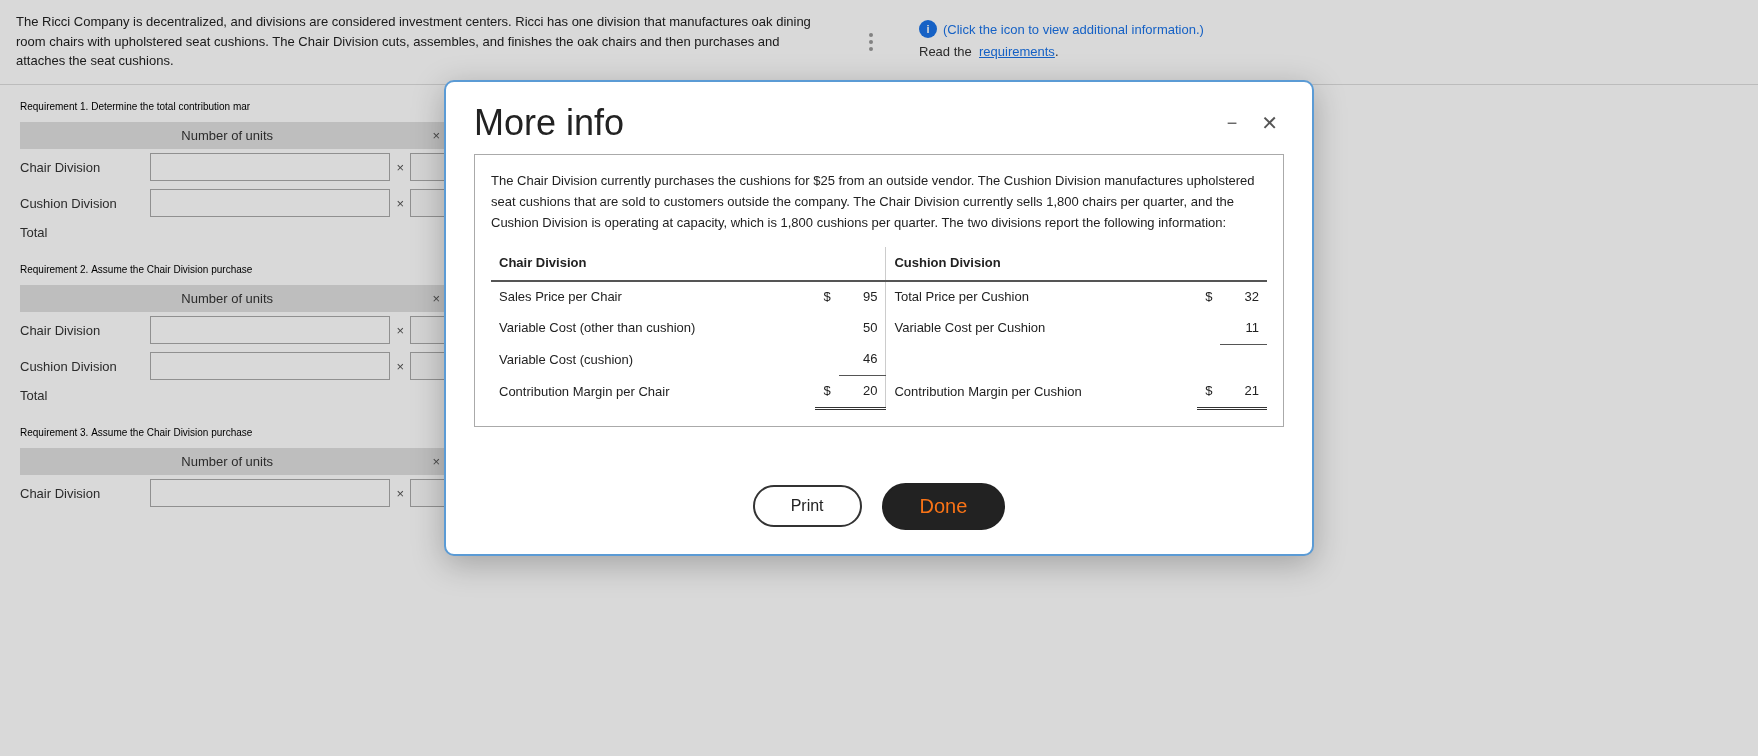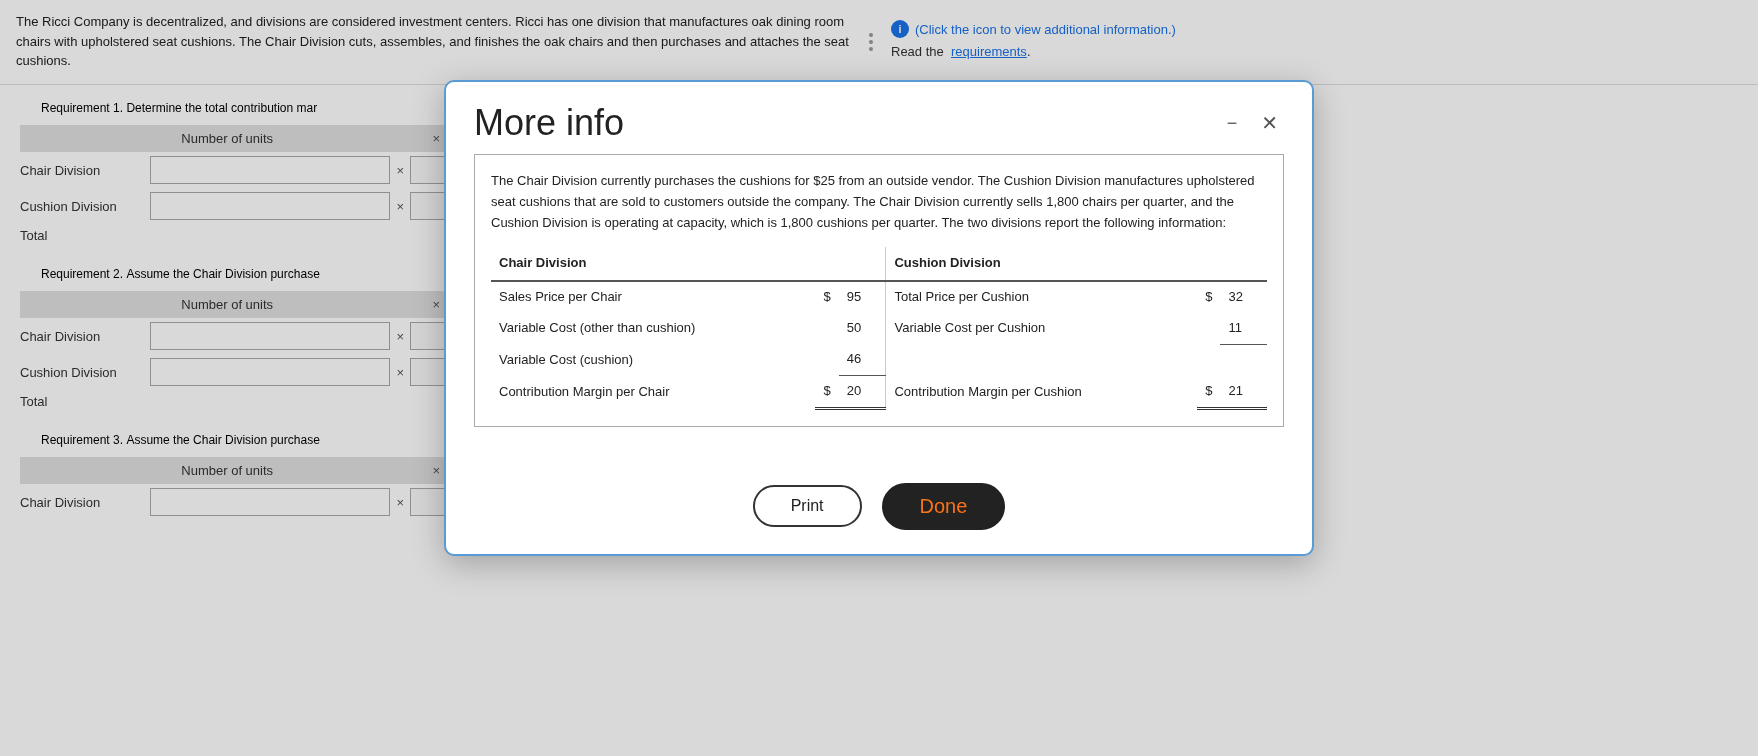--- a/index.html
+++ b/index.html
@@ -16,21 +16,21 @@
       min-height: 756px;
       background: #fff;
       position: relative;
     }
 
     .top-bar {
       display: flex;
       align-items: flex-start;
       padding: 12px 16px;
       border-bottom: 1px solid #ddd;
-      gap: 4px;
+      gap: 32px;
     }
 
     .top-bar-text {
       flex: 1;
       font-size: 13px;
       line-height: 1.5;
       color: #222;
       max-width: 1050px;
     }
 
@@ -100,23 +100,22 @@
     .main-content {
       padding: 16px 20px;
     }
 
     .requirement-section {
       margin-bottom: 20px;
     }
 
     .req-title {
       font-weight: bold;
-      font-size: 12px;
+      font-size: 10px;
       margin-bottom: 10px;
-      margin-left: 21px;
     }
 
     .req-title span {
       font-weight: normal;
     }
 
     .table-header-row {
       display: flex;
       align-items: center;
       background: #e0e0e0;
@@ -272,20 +271,21 @@
     .info-table td {
       padding: 5px 8px;
       color: #222;
     }
 
     .info-table .col-divider {
       border-left: 1px solid #ccc;
     }
 
     .info-table .amount-col {
+      text-align: right;
       white-space: nowrap;
     }
 
     .info-table .sym-col {
       width: 16px;
       text-align: right;
     }
 
     .modal-footer {
       display: flex;

